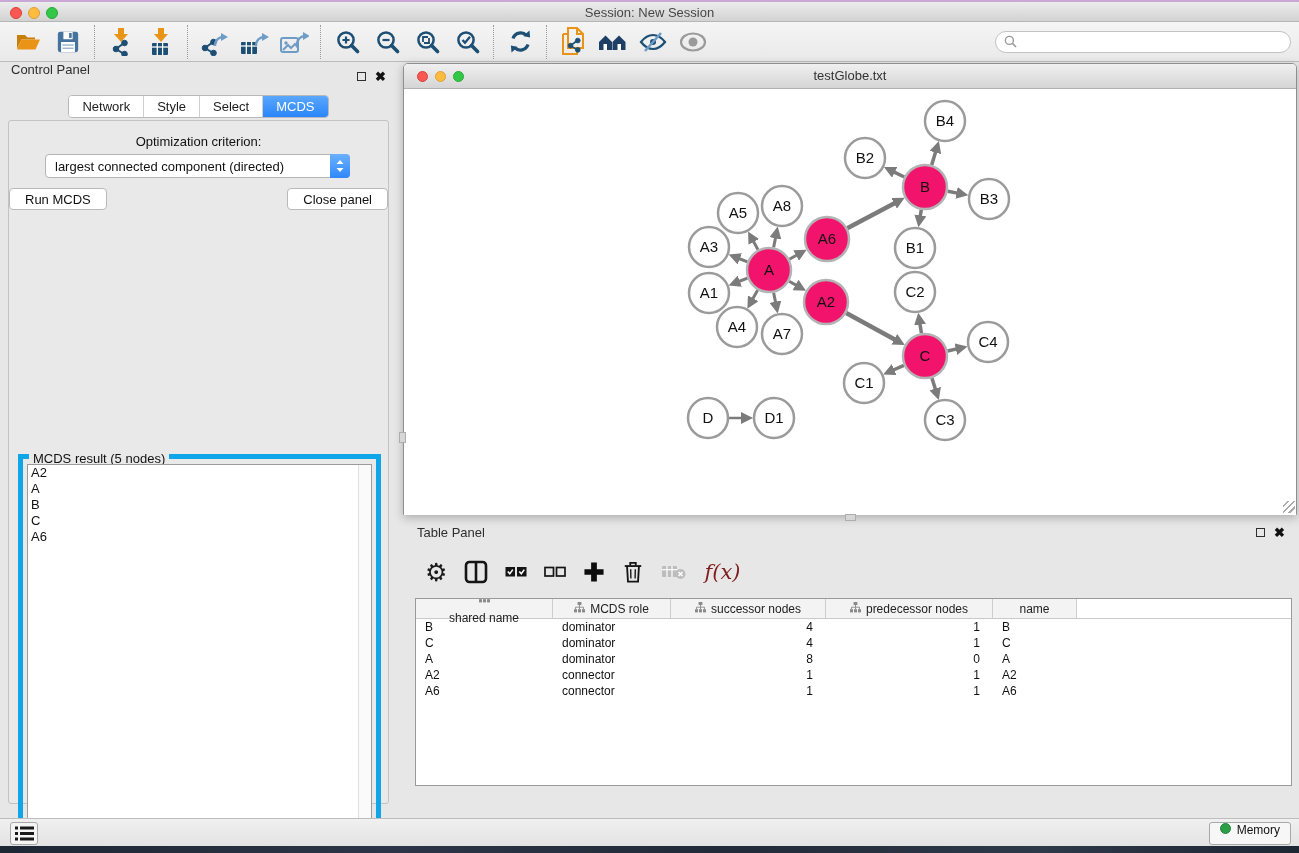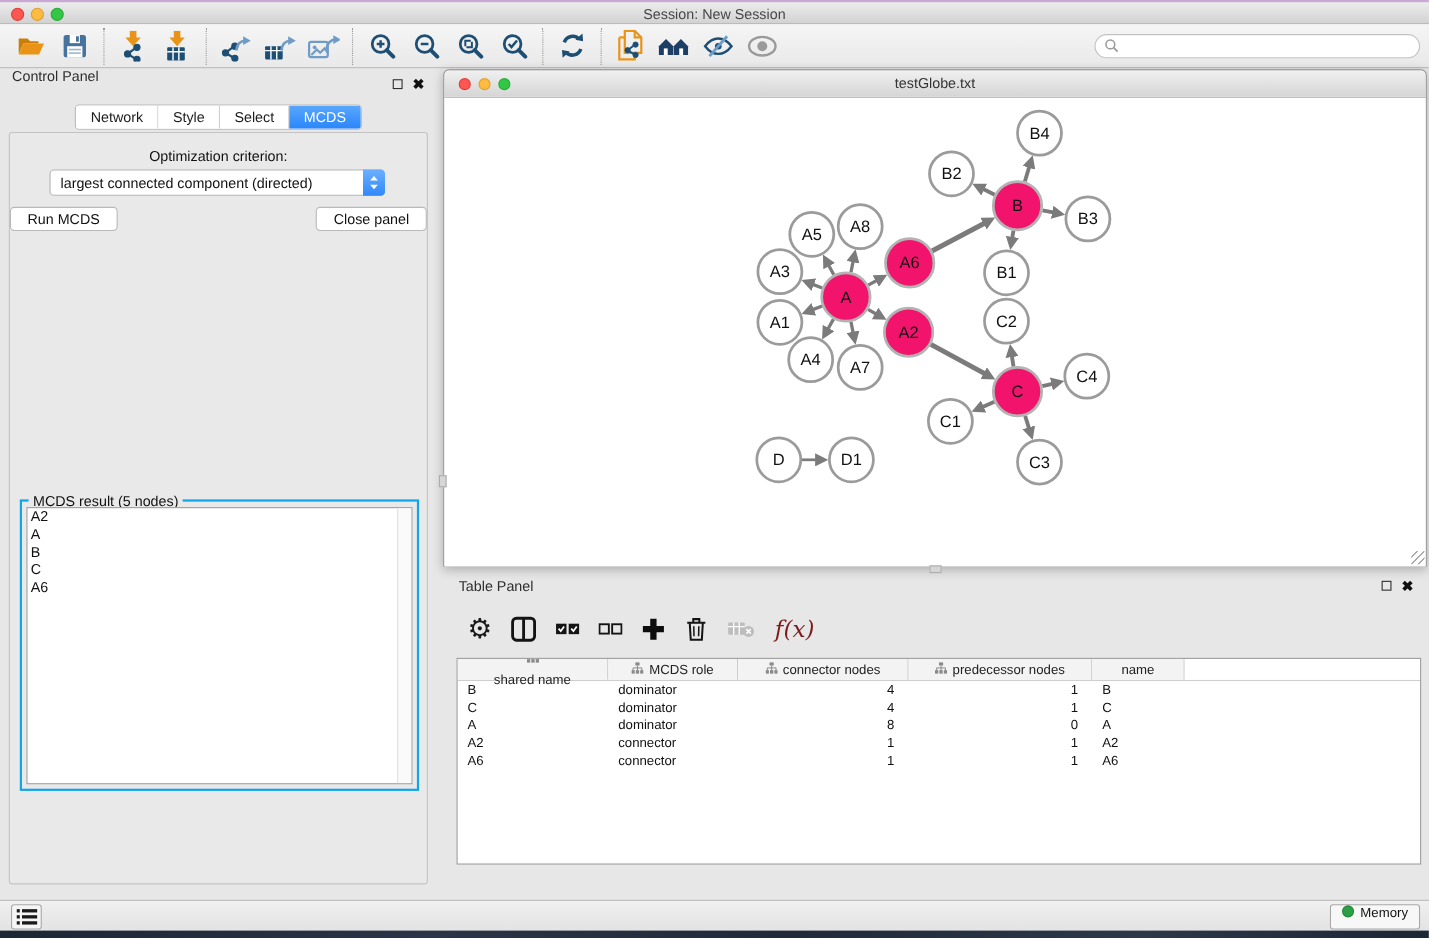--- a/index.html
+++ b/index.html
@@ -40,22 +40,22 @@
     background:#e9e9e9; border:1px solid #c3c3c3; border-radius:3px; }
   .opt-label { position:absolute; top:13px; left:0; width:100%; text-align:center; font-size:13px; color:#111; }
   .combo { position:absolute; top:33px; left:36px; width:305px; height:24px; background:#fff;
     border:1px solid #b5b5b5; border-radius:4px; display:flex; align-items:center; }
   .combo .val { flex:1; font-size:13px; color:#111; padding-left:9px; white-space:nowrap; overflow:hidden; }
   .combo .stepper { width:20px; height:24px; margin:-1px -1px -1px 0; border-radius:0 4px 4px 0;
     background:linear-gradient(#6cb0fd,#2f88fb); display:flex; align-items:center; justify-content:center; }
   .btn-row { position:absolute; top:67px; left:0; width:100%; display:flex; justify-content:space-between; gap:25px; }
   .push-btn { background:#fff; border:1px solid #b9b9b9; border-radius:4px; font-size:13px; color:#111;
     padding:2px 15px; height:22px; font-family:"Liberation Sans",sans-serif; cursor:default; }
-  .result-box { position:absolute; left:9px; top:333px; width:363px; height:265px;
-    border:2px solid #0ea5e9; background:transparent; }
+  .result-box { position:absolute; left:9px; top:333px; width:363px; height:398px;
+    border:5px solid #0ea5e9; background:transparent; }
   .result-legend { position:absolute; top:-8px; left:6px; background:#e9e9e9; padding:0 4px; font-size:13px; color:#111; }
   .result-list { position:absolute; left:4px; top:5px; right:4px; bottom:4px; background:#fff; border:1px solid #9c9c9c; overflow:hidden; }
   .result-scroll { position:absolute; right:0; top:0; bottom:0; width:13px; background:#fafafa; border-left:1px solid #e0e0e0; }
   .result-item { font-size:13px; color:#111; line-height:16px; padding-left:3px; }
 
   
   .net-window { position:absolute; left:403px; top:63px; width:894px; height:452px;
     border:1px solid #8f8f8f; border-radius:5px 5px 0 0; box-shadow:0 3px 10px rgba(0,0,0,.25); background:#fff; }
   .net-titlebar { position:absolute; left:0; top:0; width:100%; height:25px;
     background:linear-gradient(#f0f0f0,#d5d5d5); border-bottom:1px solid #b2b2b2; border-radius:4px 4px 0 0; }
@@ -547,21 +547,21 @@
         <div class="th" style="width: 155px;">
           <span><svg width="11" height="11" viewBox="0 0 11 11">
               <g fill="#8a8a8a">
                 <rect x="3.6" y="0" width="3.8" height="3"></rect>
                 <rect x="0" y="7.2" width="3" height="3.2"></rect>
                 <rect x="4" y="7.2" width="3" height="3.2"></rect>
                 <rect x="8" y="7.2" width="3" height="3.2"></rect>
               </g>
               <path d="M5.5 3v2.2M1.5 7.2V5.2h8v2M5.5 5.2v2" stroke="#8a8a8a" fill="none" stroke-width="0.9"></path>
             </svg></span>
-          <span>connector nodes</span>
+          <span>successor nodes</span>
         </div>
         <div class="th" style="width: 167px;">
           <span><svg width="11" height="11" viewBox="0 0 11 11">
               <g fill="#8a8a8a">
                 <rect x="3.6" y="0" width="3.8" height="3"></rect>
                 <rect x="0" y="7.2" width="3" height="3.2"></rect>
                 <rect x="4" y="7.2" width="3" height="3.2"></rect>
                 <rect x="8" y="7.2" width="3" height="3.2"></rect>
               </g>
               <path d="M5.5 3v2.2M1.5 7.2V5.2h8v2M5.5 5.2v2" stroke="#8a8a8a" fill="none" stroke-width="0.9"></path>

